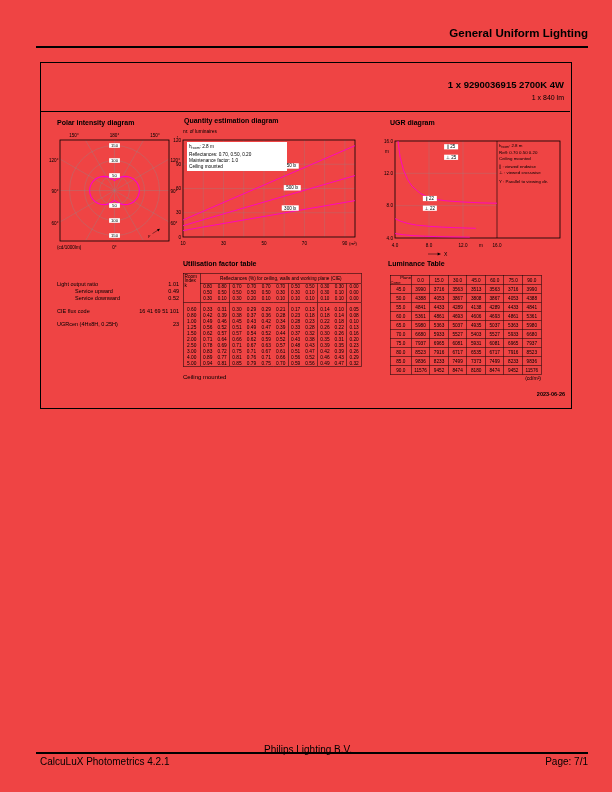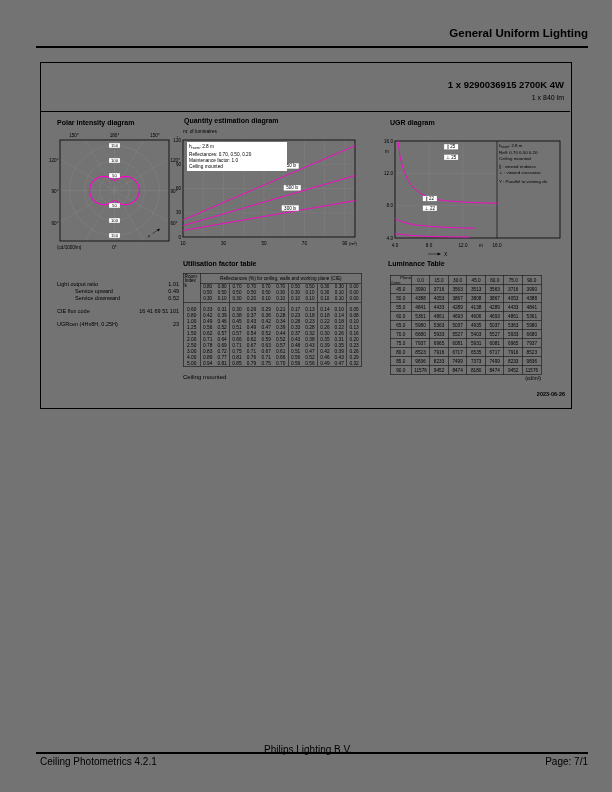--- a/index.html
+++ b/index.html
@@ -1,16 +1,16 @@
 <!DOCTYPE html>
 <html><head>
 <meta charset="utf-8">
 <style>
   html,body{margin:0;padding:0;background:#e8e8e8;}
-  .page{position:relative;width:612px;height:792px;background:#737373;margin:0 auto;
+  .page{position:relative;width:612px;height:792px;background:#ef4444;margin:0 auto;
         font-family:"Liberation Sans",sans-serif;color:#000;overflow:hidden;
         -webkit-text-size-adjust:none;}
   .abs{position:absolute;}
   .b{font-weight:bold;}
   .hline{position:absolute;height:1.5px;background:#000;}
   .thinline{position:absolute;height:1px;background:#000;}
   #main-box{position:absolute;left:40px;top:62px;width:530px;height:345px;border:1.2px solid #000;}
   .sec-title{font-size:7px;font-weight:bold;white-space:nowrap;}
   
   .half{transform:scale(.5);transform-origin:0 0;}
@@ -584,17 +584,17 @@
             </tr>
           </tbody>
         </table>
       <div class="lum-unit">(cd/m²)</div>
     </div>
   </div>
 
   <div class="abs b" style="right:47px;top:391px;font-size:5.5px;">2023-06-26</div>
 
   <div class="hline" style="left:36px;right:24px;top:752px;"></div>
-  <div class="abs" style="left:40px;top:756px;font-size:10px;">Ceiling Photometrics 4.2.1</div>
+  <div class="abs" style="left:40px;top:756px;font-size:10px;">CalcuLuX Photometrics 4.2.1</div>
   <div class="abs" style="left:228px;top:744px;font-size:10px;padding-left:36px;">Philips Lighting B.V.</div>
   <div class="abs" style="right:24px;top:756px;font-size:10px;">Page: 7/1</div>
 
 </div>
 
 </body></html>

